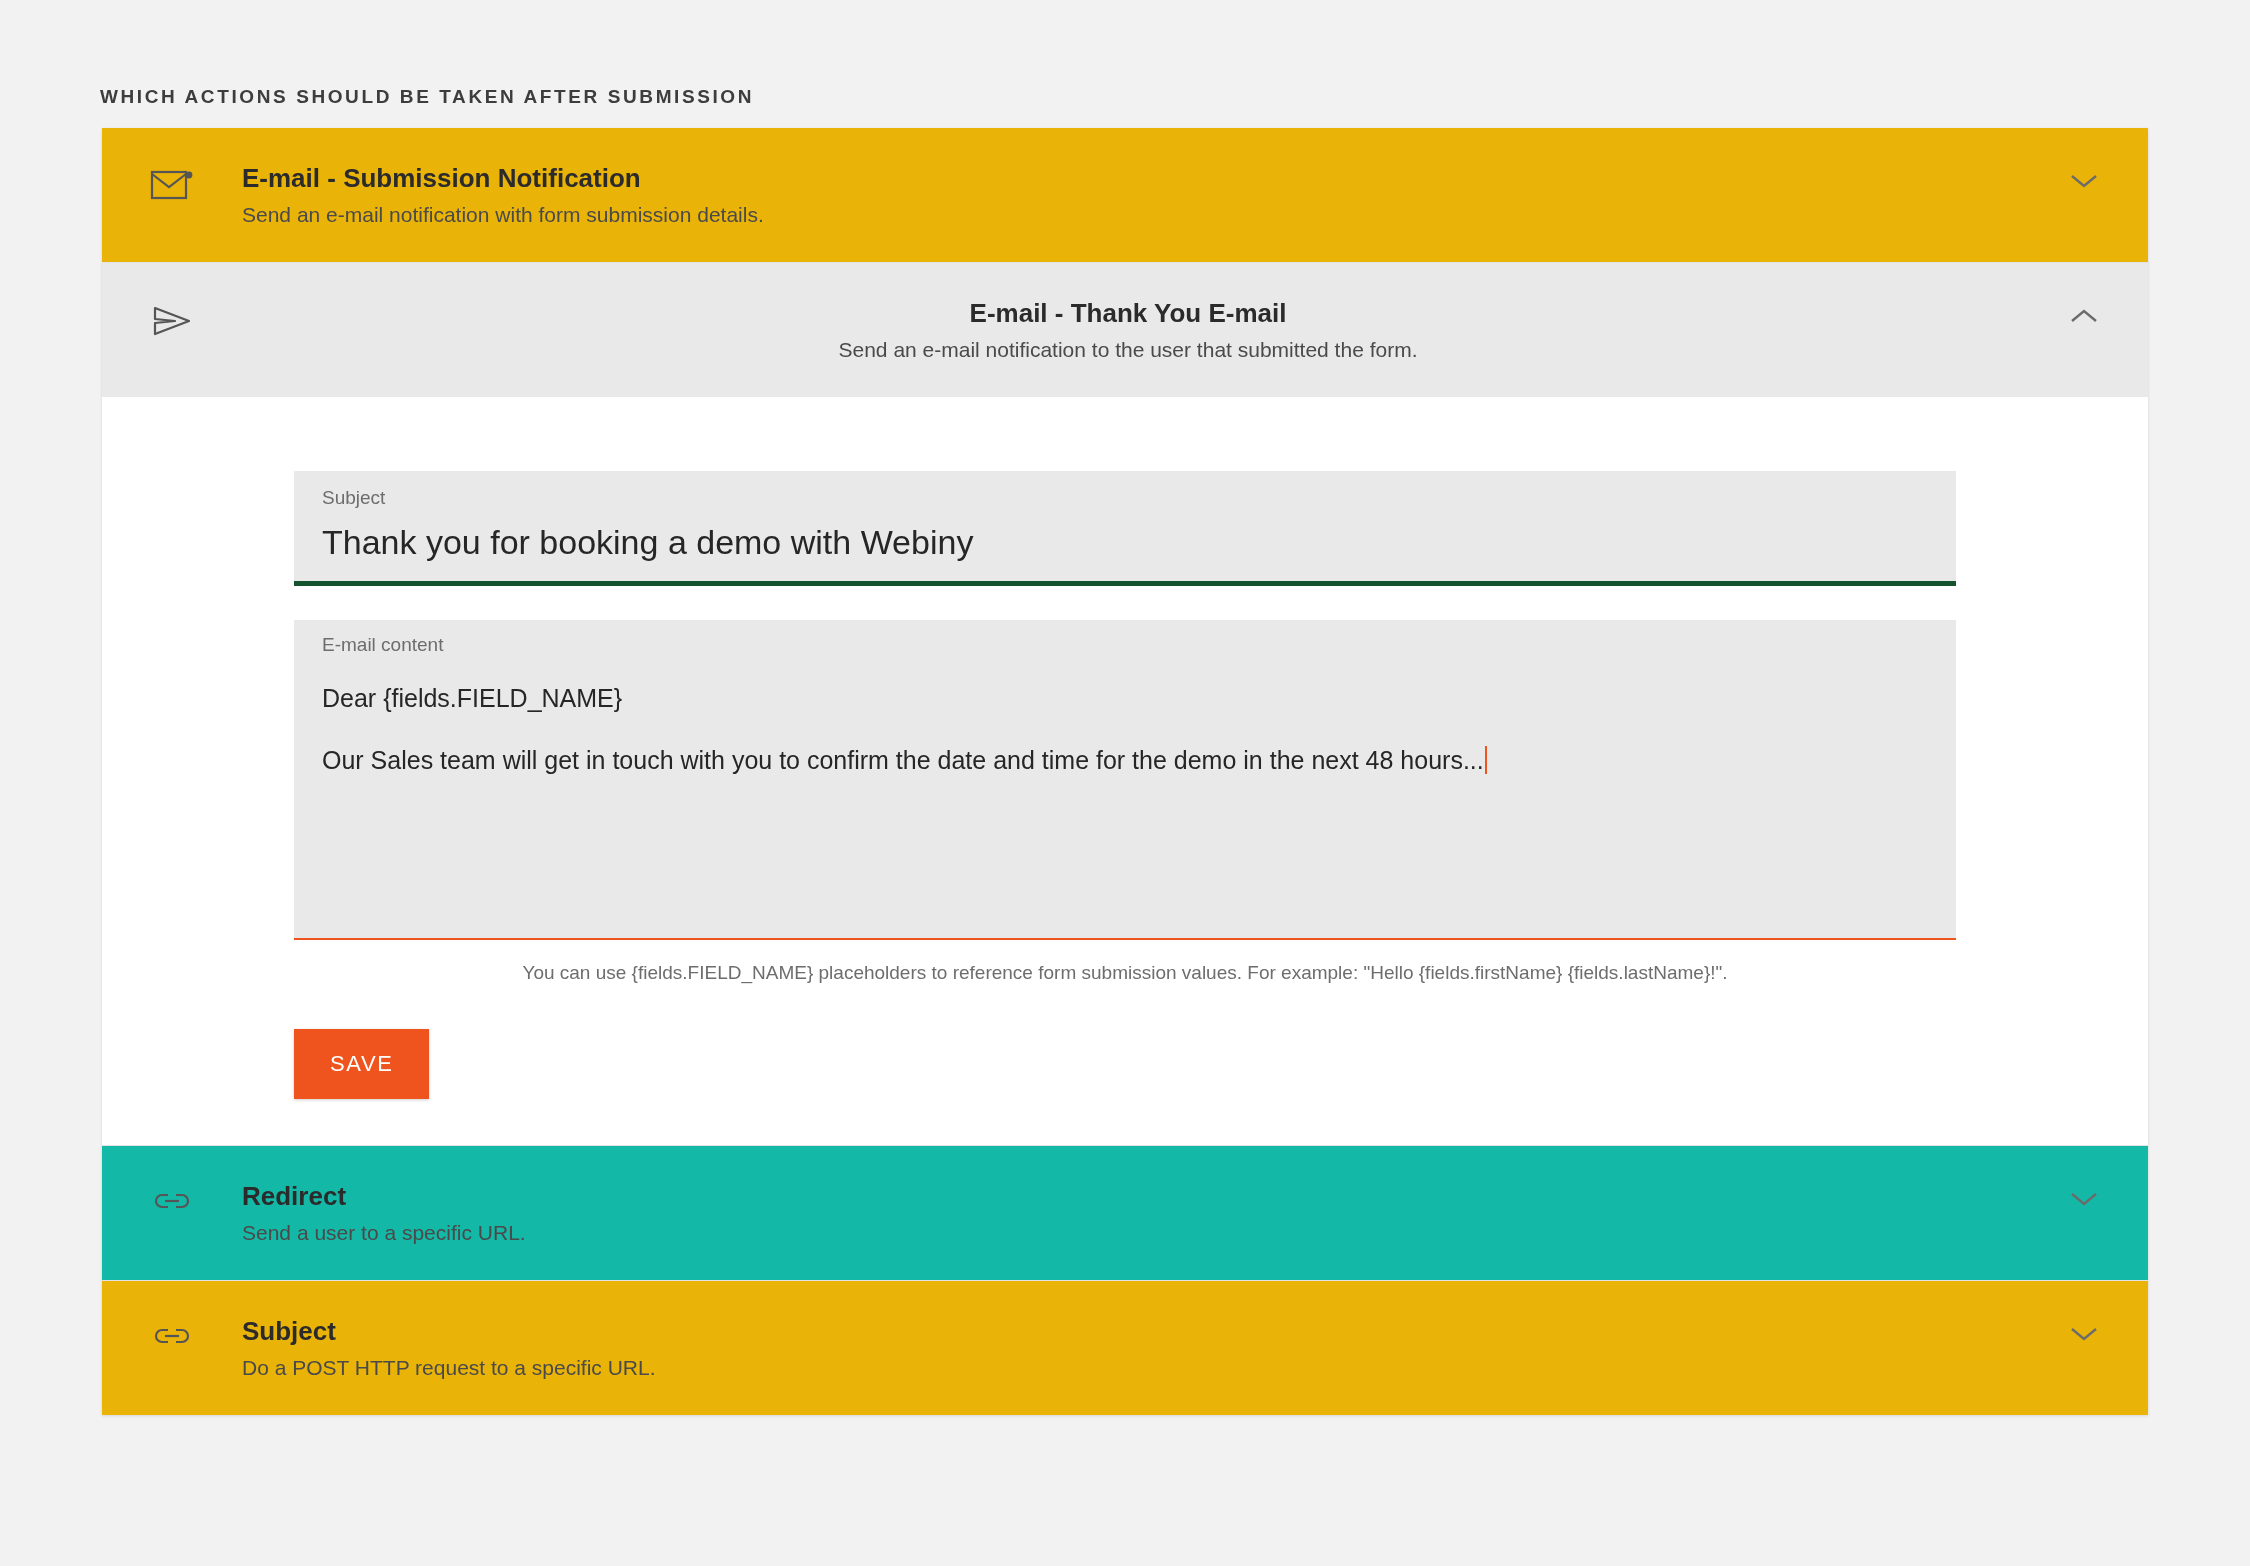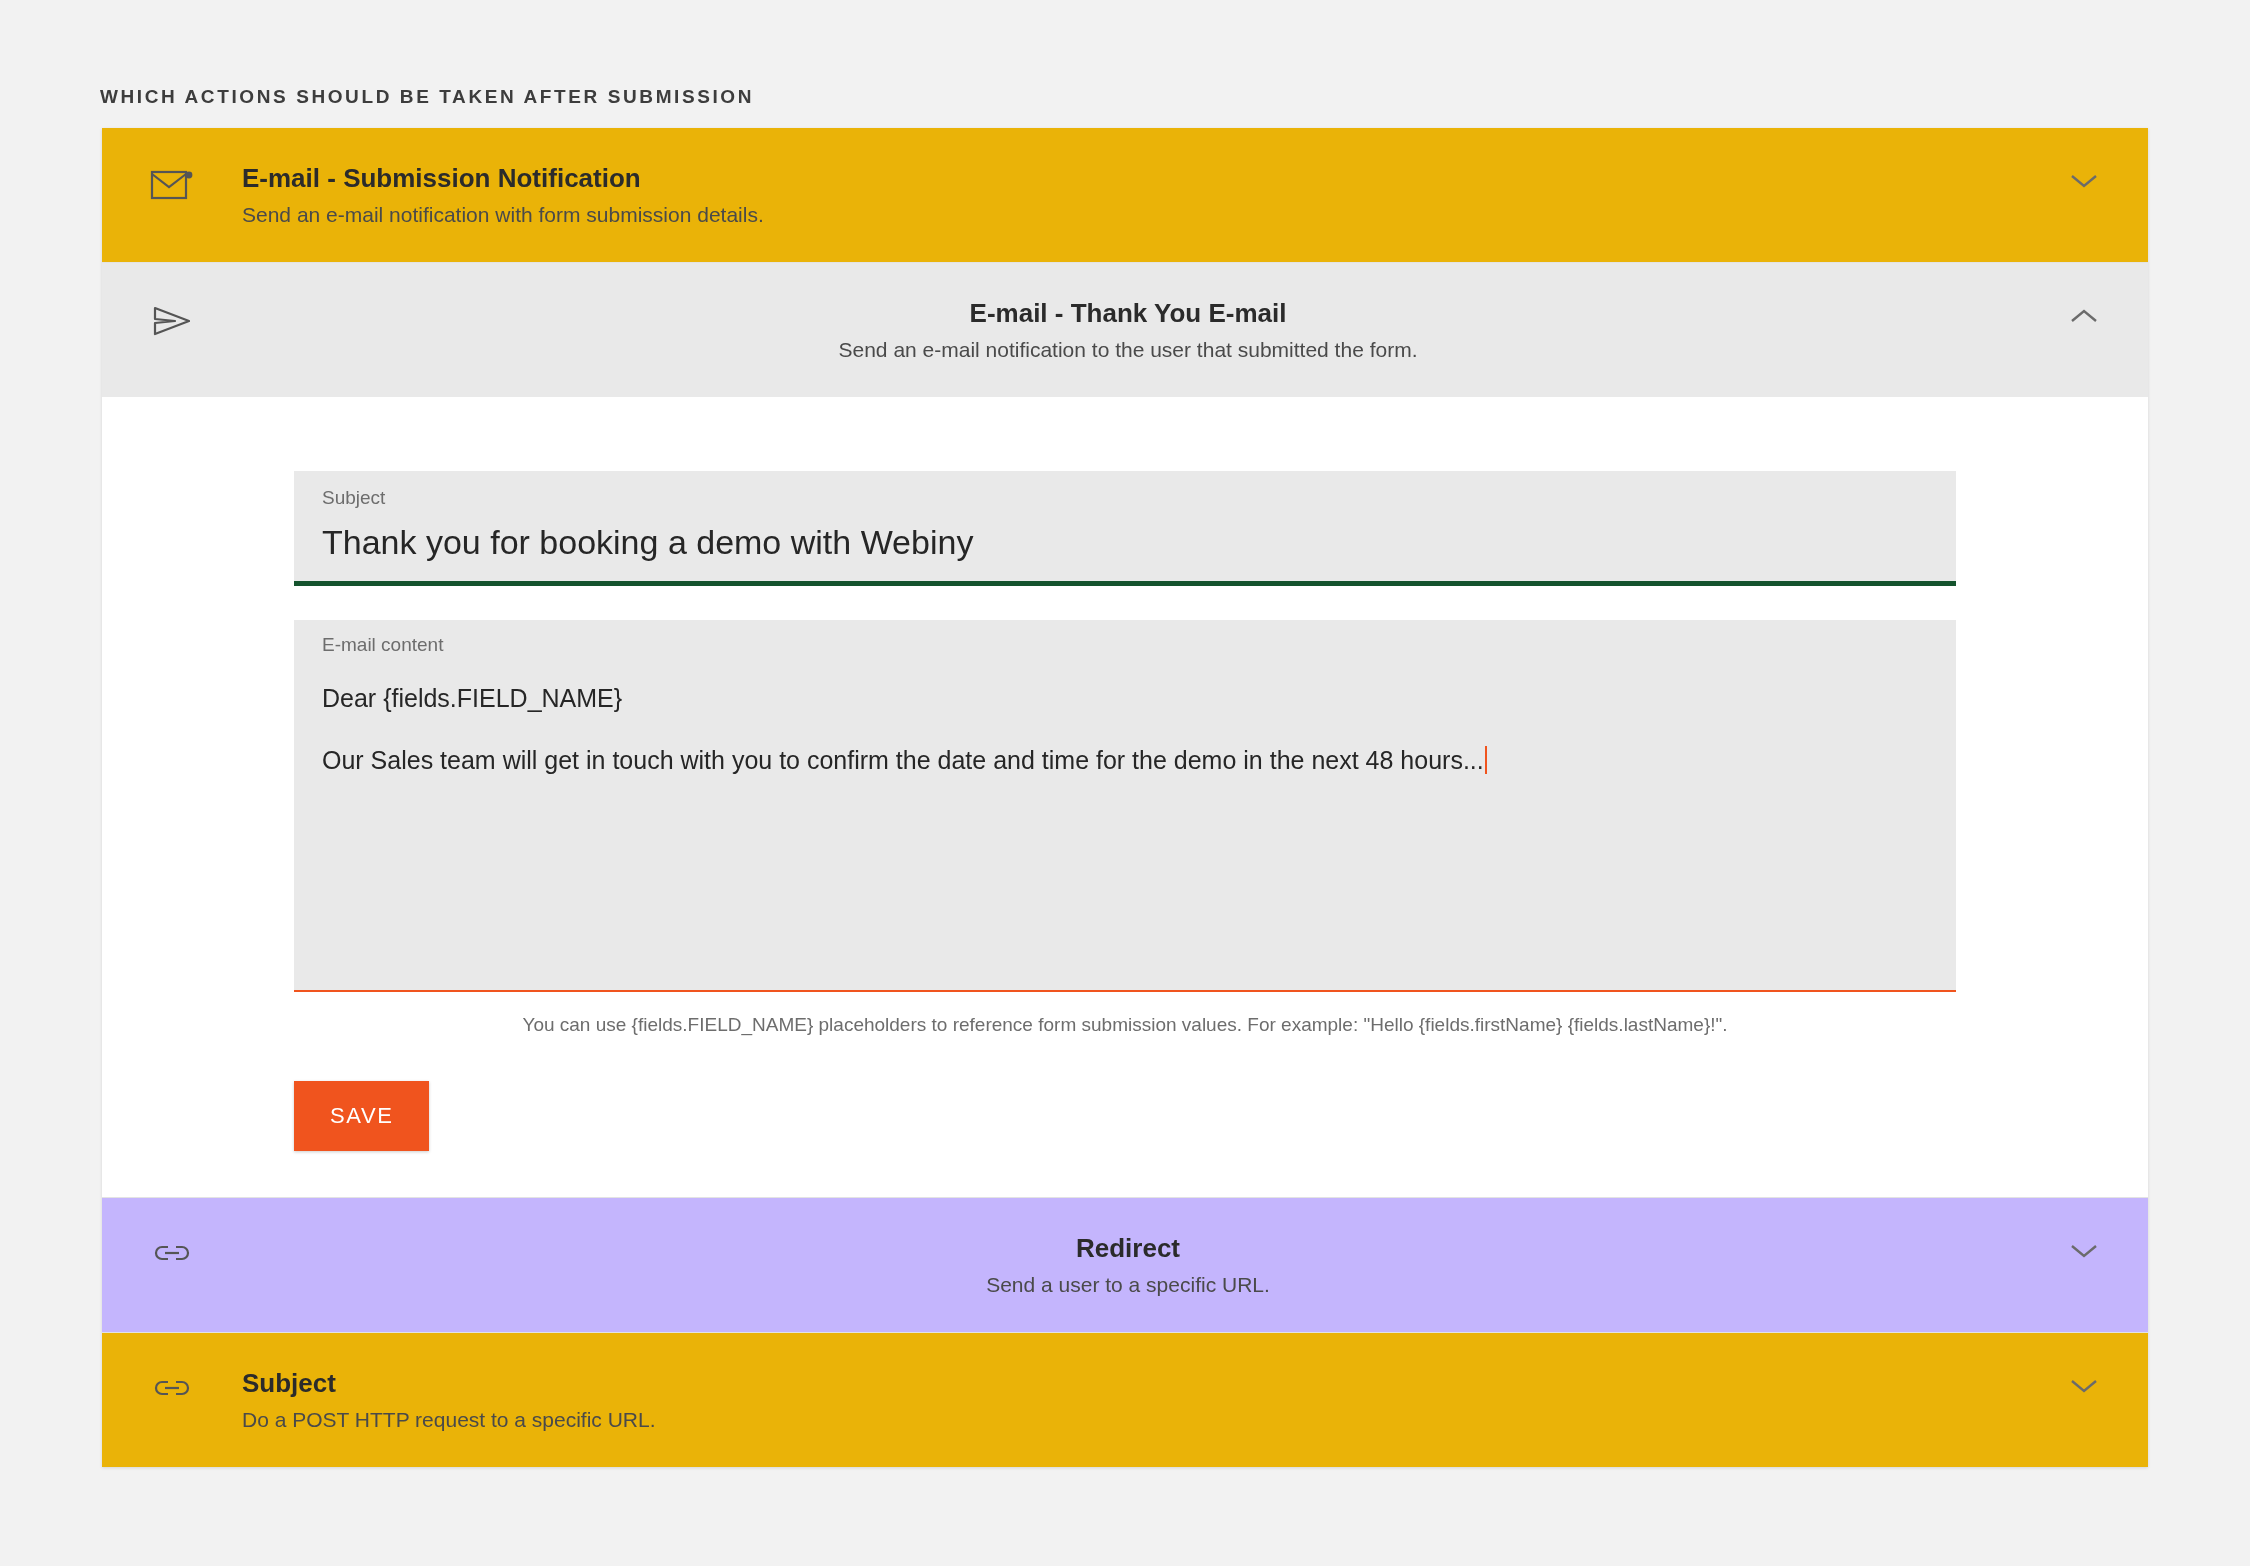--- a/index.html
+++ b/index.html
@@ -46,21 +46,21 @@
   .acc-row {
     display: flex;
     align-items: flex-start;
     padding: 34px 34px 34px 0;
     box-sizing: border-box;
     position: relative;
     min-height: 134px;
   }
   .acc-row.white { background: #eab308; }
   .acc-row.grey  { background: #e9e9e9; text-align: center; }
-  .acc-row.light { background: #c4b5fd; text-align: center; }
+  .acc-row.light { background: #14b8a6; }
 
   .acc-icon {
     width: 140px;
     flex: 0 0 140px;
     display: flex;
     justify-content: center;
     align-items: flex-start;
     padding-top: 6px;
     color: #5f5f5f;
   }
@@ -123,21 +123,21 @@
     line-height: 1.35;
   }
 
   .spacer-22 { height: 34px; }
 
   .textarea-field {
     background: #e9e9e9;
     border-bottom: 2px solid #f0541e;
     padding: 14px 28px 0 28px;
     box-sizing: border-box;
-    height: 372px;
+    height: 320px;
     position: relative;
   }
   .textarea-field .flabel {
     font-size: 19px;
     color: #6d6d6d;
     margin-bottom: 24px;
   }
   .ta-line {
     font-size: 25px;
     color: #262626;

